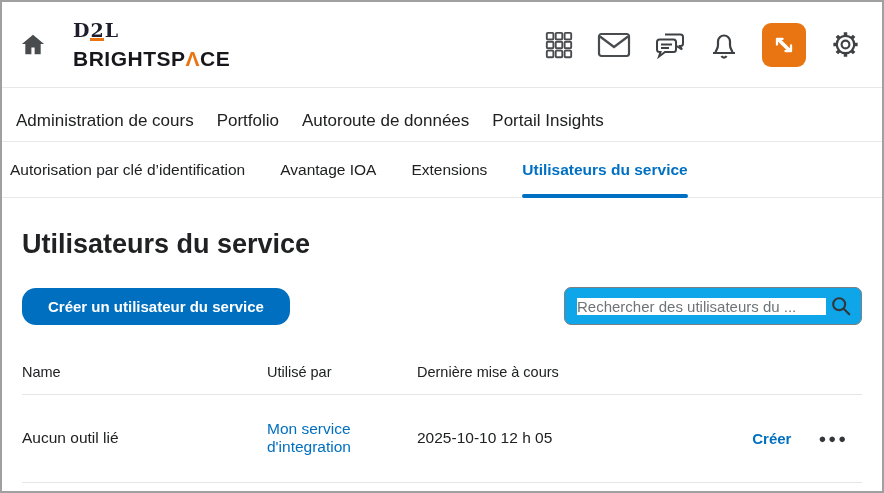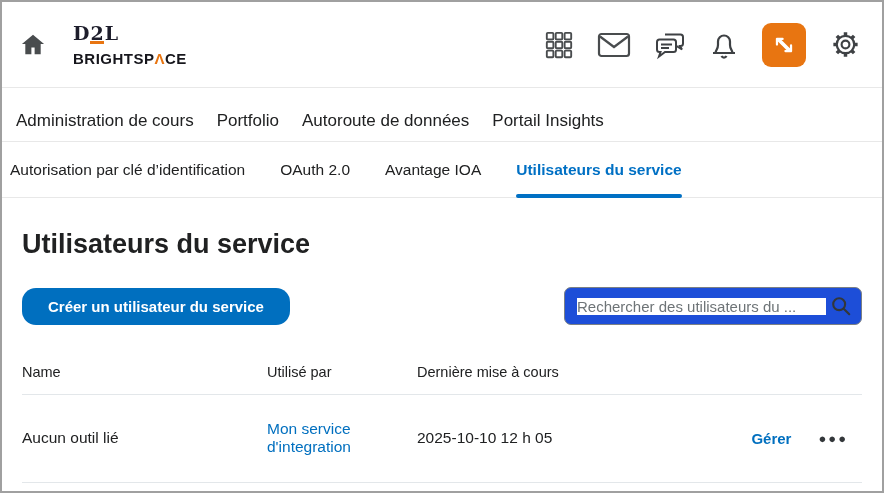--- a/index.html
+++ b/index.html
@@ -19,21 +19,21 @@
   .logo-d2l {
     font-family:"DejaVu Serif", serif; font-weight:700; font-size:19px;
     color:#1d1d2b; letter-spacing:1px; display:inline-block;
   }
   .logo-d2l .two { position:relative; display:inline-block; }
   .logo-d2l .two::after {
     content:""; position:absolute; left:0; right:1px; bottom:-1px; height:3px;
     background:#e87511;
   }
   .logo-name {
-    margin-top:8px; font-weight:700; font-size:15px; letter-spacing:0.5px;
+    margin-top:8px; font-weight:700; font-size:21px; letter-spacing:0.5px;
     color:#16161c;
   }
   .logo-name .caret { color:#e87511; }
   .topbar-icons { margin-left:auto; display:flex; align-items:center; gap:23px; }
   .icon-btn { display:flex; align-items:center; justify-content:center; cursor:pointer; background:none; border:none; }
   .orange-tile {
     width:44px; height:44px; border-radius:9px; background:#e87511;
     display:flex; align-items:center; justify-content:center;
   }
   
@@ -57,21 +57,21 @@
   .main { padding:0 20px; }
   .page-title { font-size:27px; font-weight:700; margin-top:31px; color:#202122; }
   .toolbar { margin-top:27px; display:flex; justify-content:space-between; align-items:center; }
   .create-btn {
     background:#006fbf; color:#fff; font-family:"Liberation Sans", sans-serif;
     font-weight:700; font-size:15px; border:none; border-radius:14px;
     padding:10px 26px; cursor:pointer;
   }
   .search-box {
     width:298px; height:38px; border:1px solid #7b8084; border-radius:7px;
-    display:flex; align-items:center; padding:0 9px 0 12px; background:#1d4ed8;
+    display:flex; align-items:center; padding:0 9px 0 12px; background:#0ea5e9;
   }
   .search-box input {
     flex:1; border:none; outline:none; font-size:15px; min-width:0;
     font-family:"Liberation Sans", sans-serif; color:#202122;
   }
   .search-box input::placeholder { color:#6e7477; opacity:1; }
   .search-icon-btn { background:none; border:none; display:flex; cursor:pointer; padding:0 0 0 4px; }
   
   .svc-table { margin-top:29px; }
   .t-row {
@@ -154,22 +154,22 @@
 
   <div class="navbar">
     <span class="nav-item">Administration de cours</span>
     <span class="nav-item">Portfolio</span>
     <span class="nav-item">Autoroute de données</span>
     <span class="nav-item">Portail Insights</span>
   </div>
 
   <div class="tabbar">
     <span class="tab">Autorisation par clé d’identification</span>
-    <span class="tab">OAuth 2.0</span>
     <span class="tab">Avantage IOA</span>
+    <span class="tab">Extensions</span>
     <span class="tab active">Utilisateurs du service</span>
   </div>
 
   <div class="main">
     <h1 class="page-title">Utilisateurs du service</h1>
 
     <div class="toolbar">
       <button class="create-btn">Créer un utilisateur du service</button>
       <div class="search-box">
         <input type="text" placeholder="Rechercher des utilisateurs du ..." style="">
@@ -187,20 +187,20 @@
         <span>Name</span>
         <span>Utilisé par</span>
         <span>Dernière mise à cours</span>
         <span></span>
       </div>
       <div class="t-row t-data">
         <span>Aucun outil lié</span>
         <span><a class="link">Mon service d'integration</a></span>
         <span>2025-10-10 12 h 05</span>
         <span class="cell-actions">
-          <a class="link manage-link">Gérer</a>
+          <a class="link manage-link">Créer</a>
           <span class="more-dots">●●●</span>
         </span>
       </div>
     </div>
   </div>
 
 </div>
 
 </body></html>

